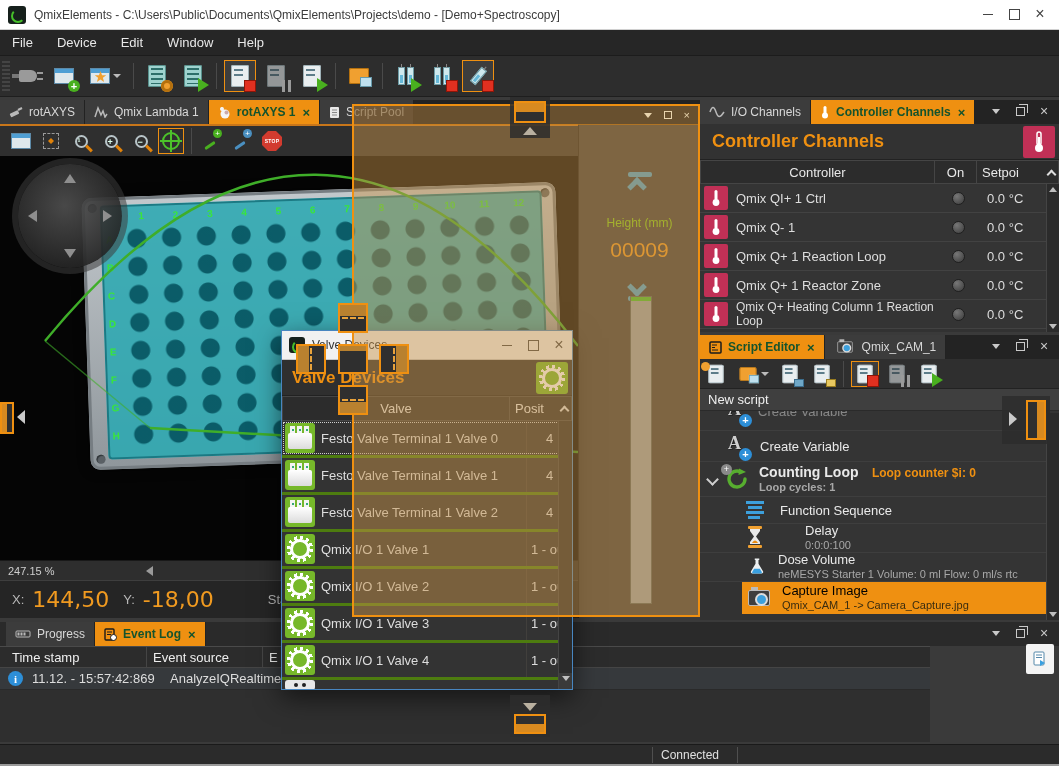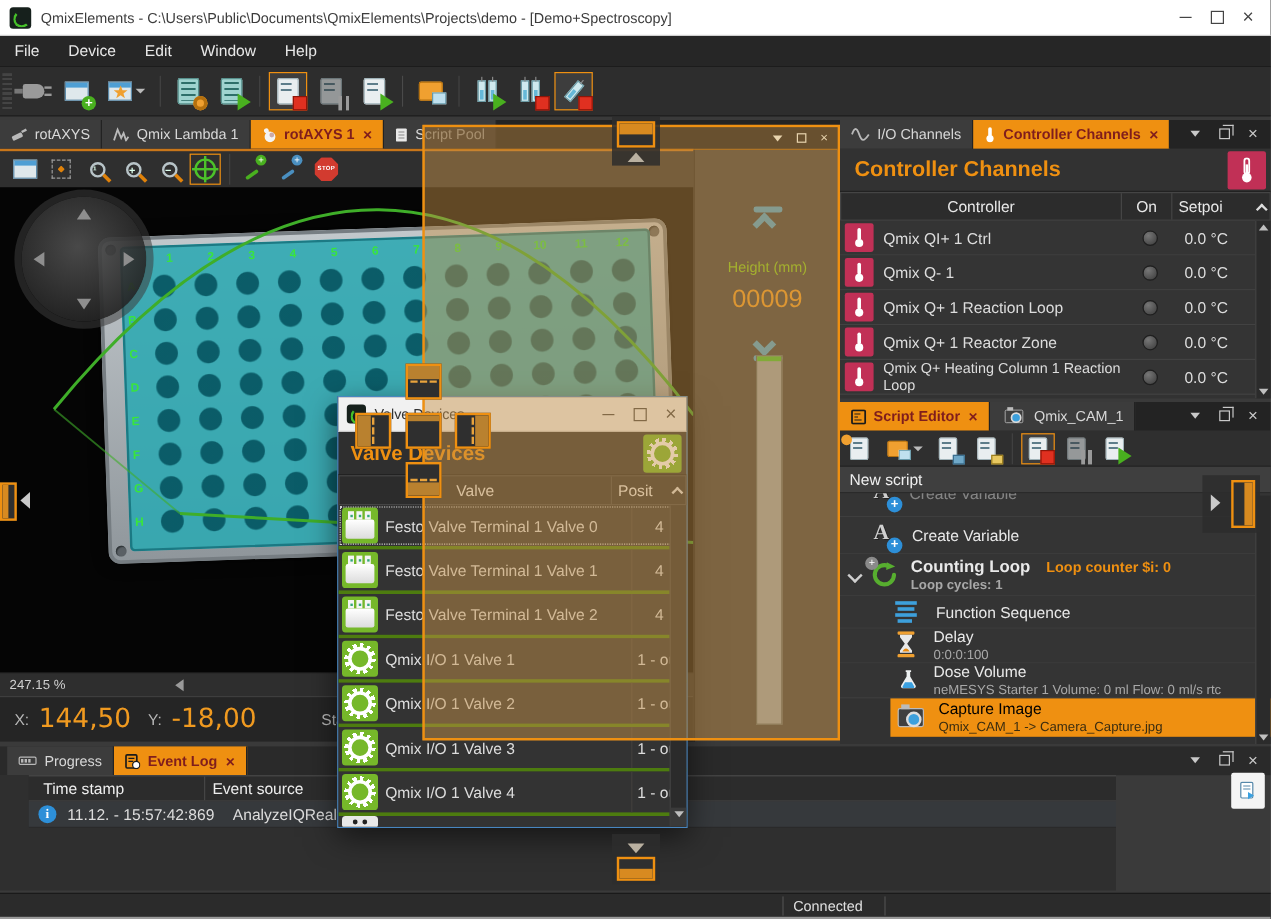--- a/index.html
+++ b/index.html
@@ -43,21 +43,21 @@
   .i-plug::after{content:"";position:absolute;left:-7px;top:4px;width:7px;height:4px;background:#777;}
   .i-folder{width:20px;height:16px;background:#f0a030;border-radius:2px;position:relative;box-shadow:inset 0 0 0 1px #b4700e;}
   .i-folder::after{content:"";position:absolute;right:-3px;bottom:-3px;width:12px;height:10px;background:#bfe0ee;box-shadow:inset 0 0 0 1px #6699aa;}
   .i-syr{width:7px;height:18px;background:#cfe9ee;border:1px solid #6b9aa4;position:relative;}
   .i-syr::before{content:"";position:absolute;left:1px;bottom:1px;right:1px;height:8px;background:#66b8d8;}
   .i-syr::after{content:"";position:absolute;left:2px;top:-4px;width:1px;height:4px;background:#888;}
   .dd-arrow{width:0;height:0;border-top:4px solid #bbb;border-left:4px solid transparent;border-right:4px solid transparent;margin-left:3px;}
   
   .tabbar{background:#232323;display:flex;align-items:flex-end;}
   .tab{height:24px;display:flex;align-items:center;padding:0 9px;background:#3c3c3c;border-right:1px solid #222;color:#d8d8d8;font-size:12px;white-space:nowrap;}
-  .tab.active{background:#ef9011;color:#7f1d1d;font-weight:bold;}
+  .tab.active{background:#ef9011;color:#14532d;font-weight:bold;}
   .tab .ticon{margin-right:6px;display:inline-flex;}
   .tab-x{margin-left:7px;font-weight:bold;font-size:13px;}
   .panelbtns{display:flex;align-items:center;gap:10px;}
   .pb{color:#c9c9c9;display:flex;align-items:center;justify-content:center;width:14px;height:14px;}
   .tri-d{width:0;height:0;border-top:5px solid #c9c9c9;border-left:4px solid transparent;border-right:4px solid transparent;}
   .sq-restore{width:9px;height:9px;border:1px solid #c9c9c9;position:relative;}
   .sq-restore::before{content:"";position:absolute;left:2px;top:-4px;width:8px;height:8px;border:1px solid #c9c9c9;border-bottom:none;border-left:none;}
   .x-close{font-size:14px;color:#c9c9c9;line-height:10px;}
   
   .cam-toolbar{left:0;top:124px;width:578px;height:32px;background:#2f2f2f;border-top:2px solid #c8761a;display:flex;align-items:center;}
@@ -612,21 +612,21 @@
       <span style="margin-left:10px;font-weight:bold;">
         <span class="s-item-title" style="font-size:14px;">Counting Loop</span>
         <span class="loop-extra" style="margin-left:10px;">Loop counter $i: 0</span><br>
         <span class="s-item-sub">Loop cycles: 1</span>
       </span>
     </div>
     <div style="height:27px;display:flex;align-items:center;border-bottom:1px solid #3e3e3e;background:#343434;">
       <span class="seq-icon" style="margin-left:46px;"></span>
       <span class="s-item-title" style="margin-left:14px;">Function Sequence</span>
     </div>
-    <div style="height:29px;display:flex;align-items:center;border-bottom:1px solid #3e3e3e;background:#343434;">
+    <div style="height:29px;display:flex;align-items:center;border-bottom:1px solid #3e3e3e;background:#343434;gap:27px;">
       <span style="margin-left:46px;"><svg width="18" height="22" viewBox="0 0 18 22">
             <rect x="2" y="0" width="14" height="3" rx="1" fill="#f0a030"></rect>
             <rect x="2" y="19" width="14" height="3" rx="1" fill="#f0a030"></rect>
             <path d="M4 3h10v2l-4 5.5 4 5.5v2H4v-2l4-5.5L4 5z" fill="#e8e8e8"></path>
             <path d="M6 17c.8-1.6 2-2.5 3-2.5s2.2.9 3 2.5z" fill="#e88a10"></path>
           </svg></span>
       <span style="margin-left:14px;line-height:1.1;">
         <span class="s-item-title">Delay</span><br>
         <span class="s-item-sub">0:0:0:100</span>
       </span>
@@ -684,21 +684,21 @@
     <div class="panelbtns" style="margin:0 8px 6px 0;">
       <span class="pb">
           <span class="tri-d"></span>
         </span>
       <span class="pb">
           <span class="sq-restore"></span>
         </span>
       <span class="pb x-close">×</span>
     </div>
   </div>
-  <div class="abs" style="left:0;top:646px;width:930px;height:96px;background:#2f2f2f;padding-left:24px;">
+  <div class="abs" style="left:0;top:646px;width:930px;height:96px;background:#2f2f2f;">
     <div class="ev-header" style="height:22px;">
       <span style="margin-left:12px;width:134px;">Time stamp</span>
       <span style="width:116px;border-left:1px solid #454545;padding-left:6px;height:100%;line-height:21px;">Event source</span>
       <span style="border-left:1px solid #454545;padding-left:6px;height:100%;line-height:21px;">E</span>
     </div>
     <div style="display:flex;align-items:center;height:22px;background:#36393c;border-bottom:1px solid #2a2a2a;font-size:13px;">
       <span class="infoicon" style="margin-left:8px;">i</span>
       <span style="margin-left:9px;width:128px;">11.12. - 15:57:42:869</span>
       <span style="width:112px;padding-left:10px;">AnalyzeIQRealtime...</span>
       <span style="padding-left:10px;">(</span>

